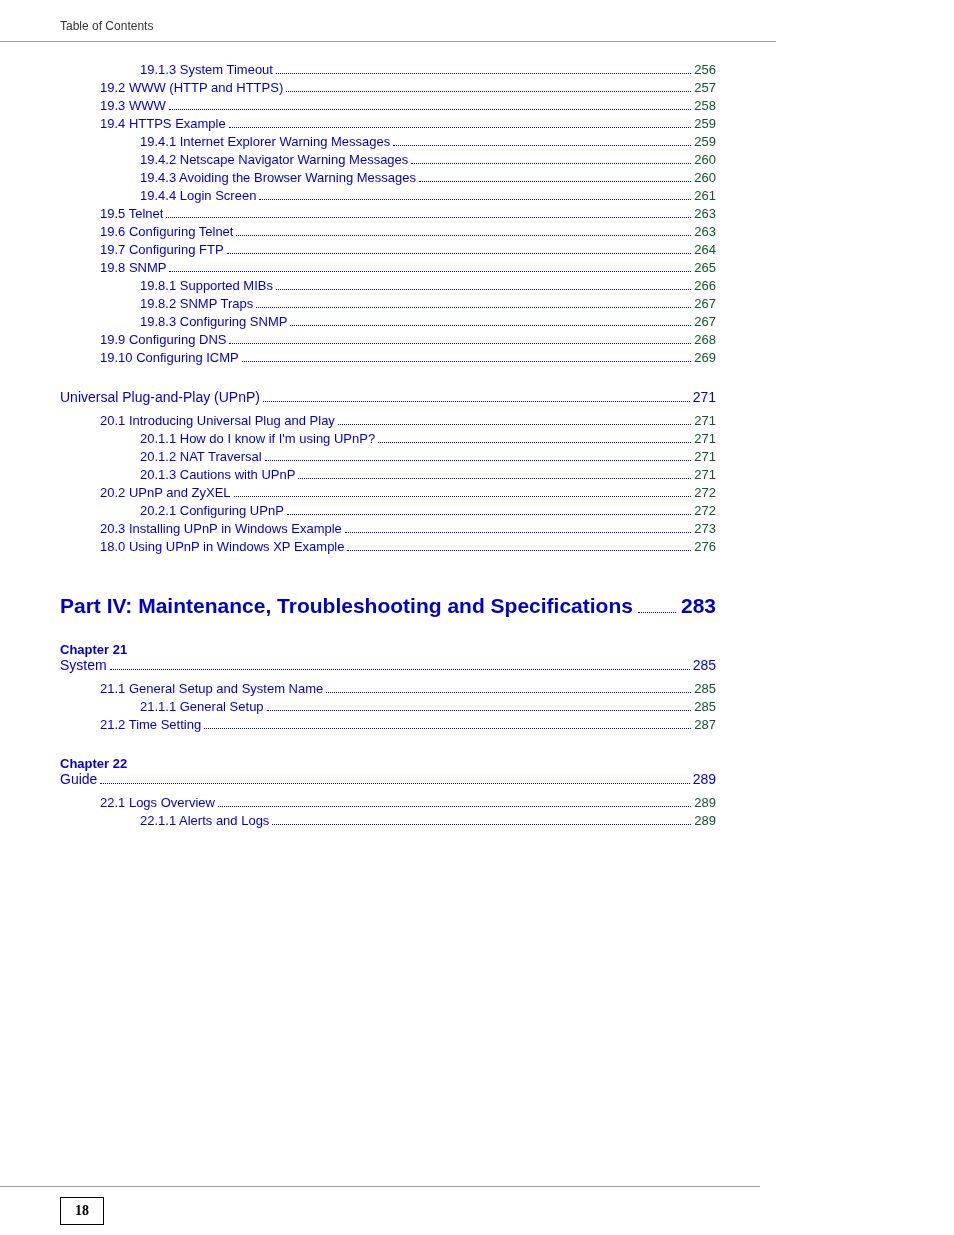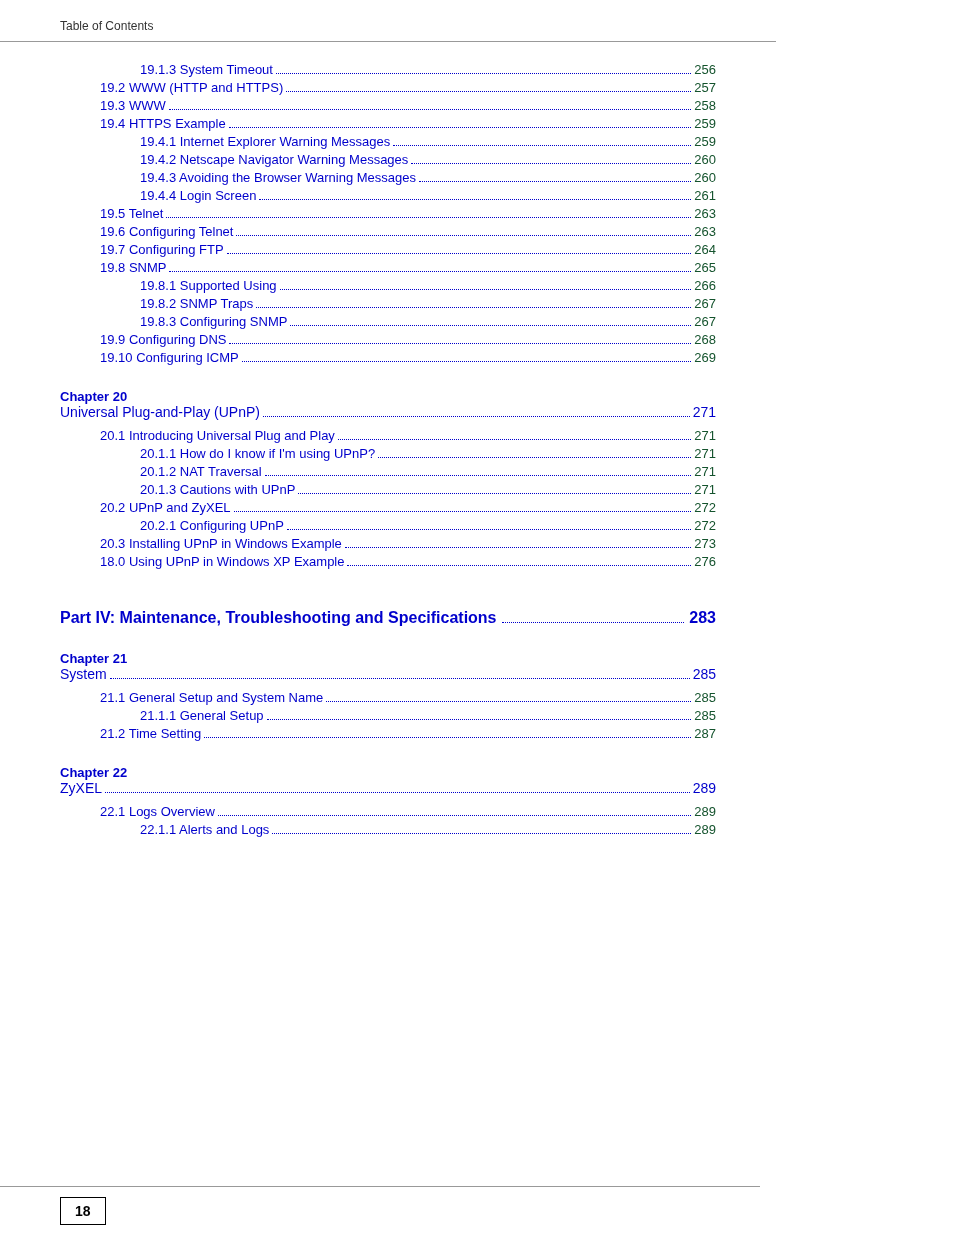--- a/index.html
+++ b/index.html
@@ -79,21 +79,21 @@
     }
 
     .part-heading {
       margin-top: 40px;
       margin-bottom: 20px;
     }
     .part-title-entry {
       display: flex;
       align-items: baseline;
       color: #0000cc;
-      font-size: 16px;
+      font-size: 21px;
       font-weight: bold;
     }
     .part-title-entry .dots {
       flex: 1;
       border-bottom: 1px dotted #0000cc;
       margin: 0 5px 3px 5px;
       min-width: 10px;
     }
     .part-title-entry .page-num {
       color: #0000cc;
@@ -102,20 +102,21 @@
 
     .footer {
       position: absolute;
       bottom: 0;
       left: 0;
       right: 16px;
       display: flex;
       align-items: center;
       padding: 10px 60px;
       border-top: 1px solid #999;
+      font-family: Liberation Serif, serif;
     }
     .footer-page {
       border: 1px solid #000;
       padding: 5px 14px;
       font-size: 14px;
       font-weight: bold;
       color: #000;
     }
     .footer-title {
       flex: 1;
@@ -190,21 +191,21 @@
           <span>19.7 Configuring FTP</span>
           <span class="dots"></span>
           <span class="page-num">264</span>
         </div>
         <div class="toc-entry indent-1">
           <span>19.8 SNMP</span>
           <span class="dots"></span>
           <span class="page-num">265</span>
         </div>
         <div class="toc-entry indent-2">
-          <span>19.8.1  Supported Using</span>
+          <span>19.8.1  Supported MIBs</span>
           <span class="dots"></span>
           <span class="page-num">266</span>
         </div>
         <div class="toc-entry indent-2">
           <span>19.8.2  SNMP Traps</span>
           <span class="dots"></span>
           <span class="page-num">267</span>
         </div>
         <div class="toc-entry indent-2">
           <span>19.8.3  Configuring SNMP</span>
@@ -217,21 +218,20 @@
           <span class="page-num">268</span>
         </div>
         <div class="toc-entry indent-1">
           <span>19.10 Configuring ICMP</span>
           <span class="dots"></span>
           <span class="page-num">269</span>
         </div>
       </div>
 
     <div class="chapter-heading">
-      <div class="chapter-label">Chapter  20</div>
       <div class="chapter-title-entry">
         <span>Universal Plug-and-Play (UPnP)</span>
         <span class="dots"></span>
         <span class="page-num">271</span>
       </div>
     </div>
     <div id="ch20-entries">
         <div class="toc-entry indent-1">
           <span>20.1 Introducing Universal Plug and Play</span>
           <span class="dots"></span>
@@ -304,21 +304,21 @@
         <div class="toc-entry indent-1">
           <span>21.2 Time Setting</span>
           <span class="dots"></span>
           <span class="page-num">287</span>
         </div>
       </div>
 
     <div class="chapter-heading">
       <div class="chapter-label">Chapter  22</div>
       <div class="chapter-title-entry">
-        <span>ZyXEL</span>
+        <span>Guide</span>
         <span class="dots"></span>
         <span class="page-num">289</span>
       </div>
     </div>
     <div id="ch22-entries">
         <div class="toc-entry indent-1">
           <span>22.1 Logs Overview</span>
           <span class="dots"></span>
           <span class="page-num">289</span>
         </div>

